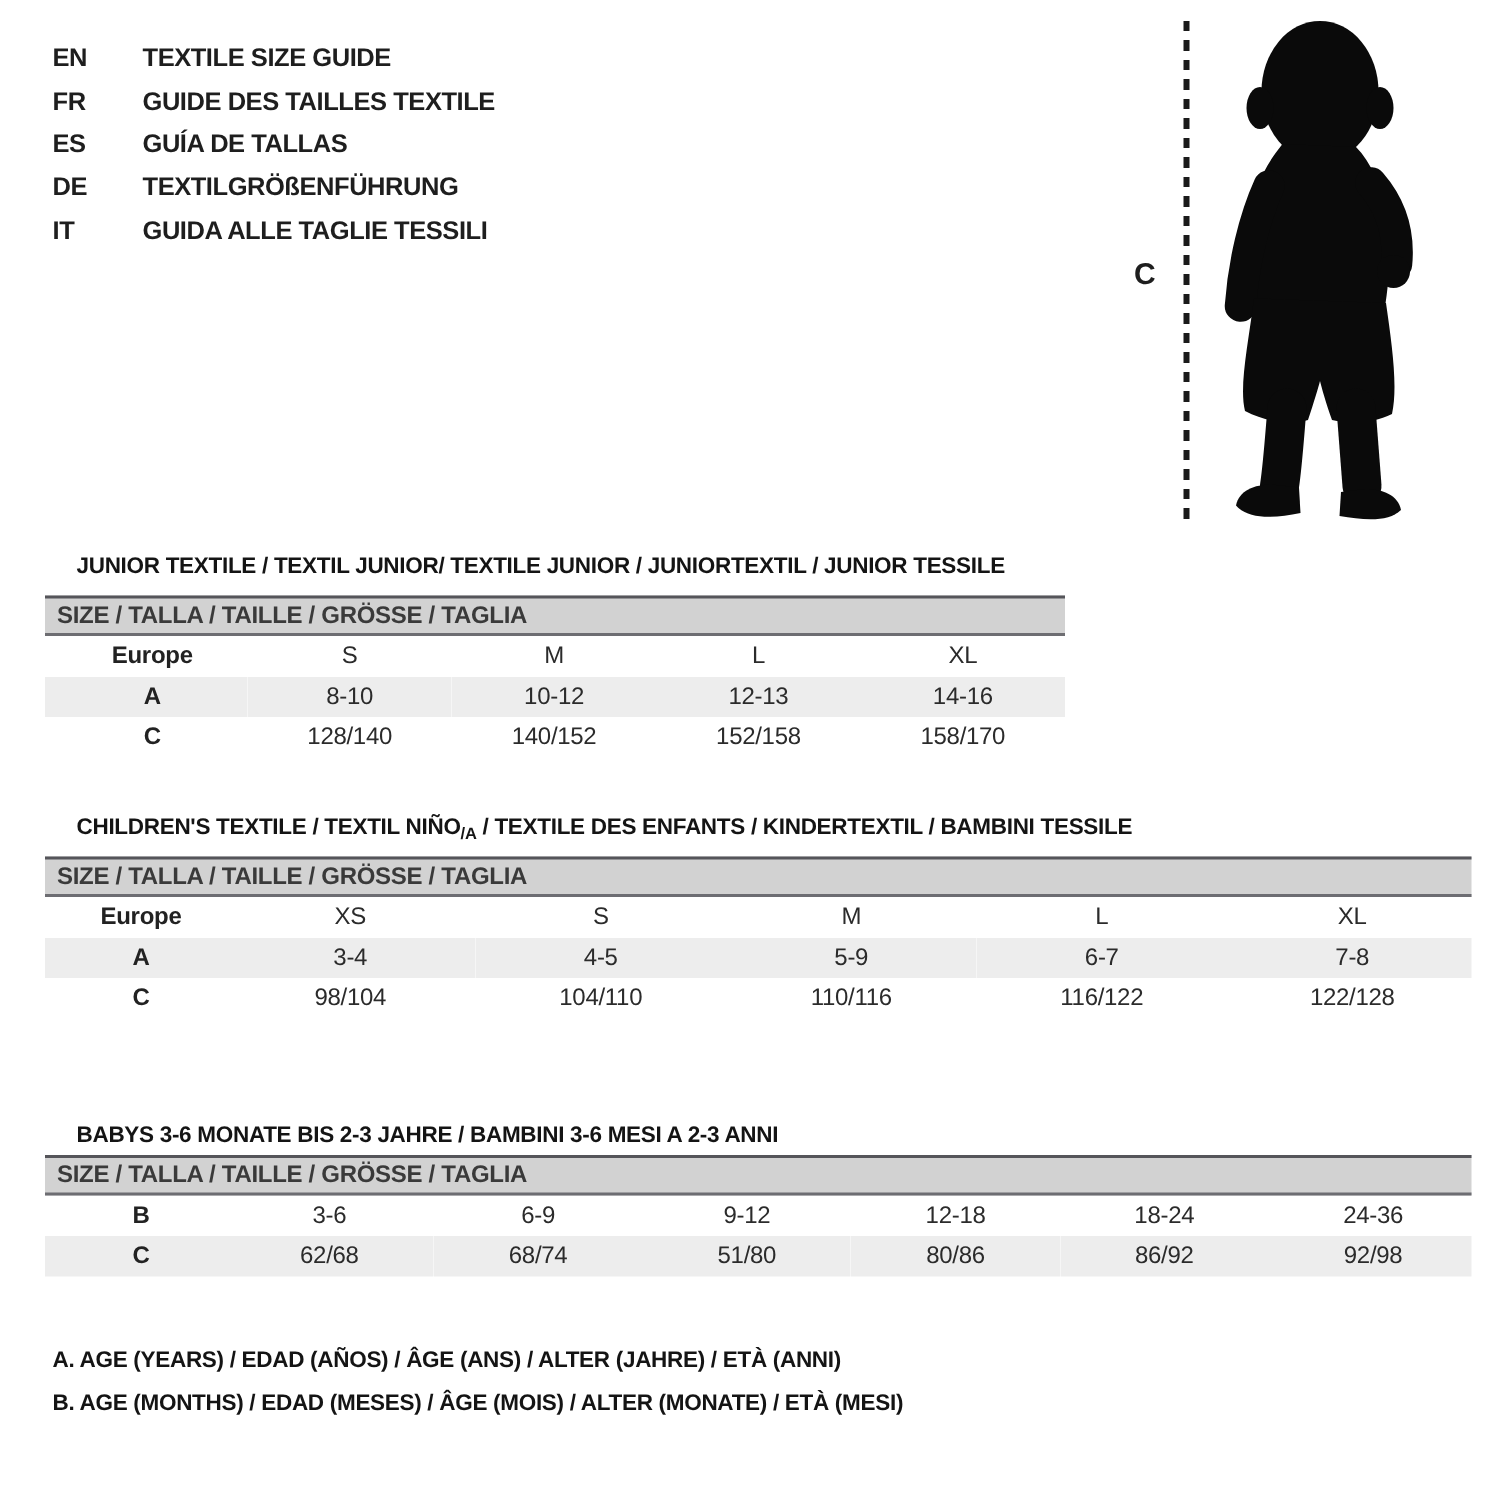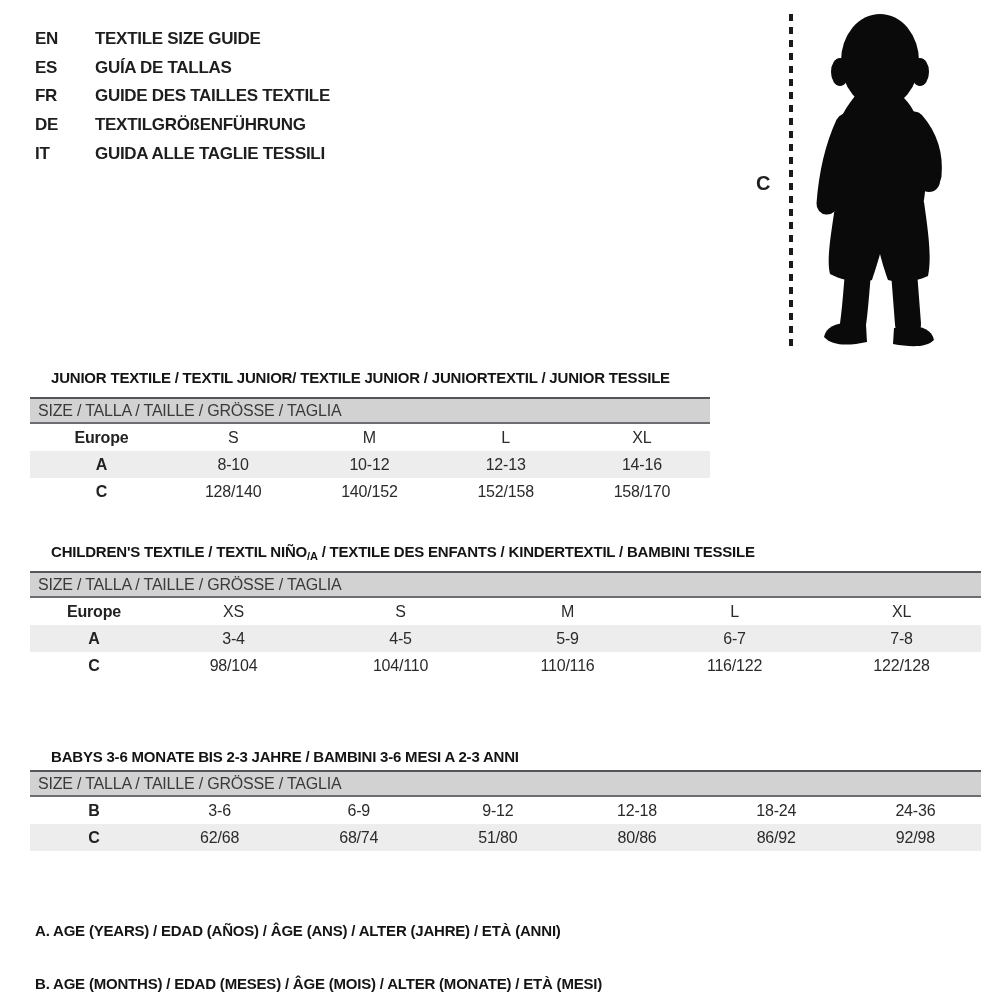--- a/index.html
+++ b/index.html
@@ -27,51 +27,51 @@
     position:absolute; left:35px; margin:16px; font-size:15px; font-weight:700;
     letter-spacing:-0.2px; line-height:28px; color:#141414;
   }
   .tbl-title .sub { font-size:11px; vertical-align:-3px; }
 
   
   .tbl { position:absolute; left:30px; }
   .band {
     height:23px; background:#d2d2d2; border-top:2px solid #55555a; border-bottom:2px solid #6d6d72;
     display:flex; align-items:center; padding-left:8px;
-    font-size:16px; font-weight:400; letter-spacing:-0.2px; color:#3a3a3a;
+    font-size:16px; font-weight:700; letter-spacing:-0.2px; color:#3a3a3a;
   }
   table { width:100%; border-collapse:collapse; table-layout:fixed; }
   td {
     height:27px; padding:0; text-align:center; font-size:16px; font-weight:400;
     letter-spacing:-0.2px; color:#2b2b2b; overflow:hidden; white-space:nowrap;
   }
   td.lbl { text-align:center; padding-left:8px; font-weight:700; color:#222; }
   tr.shade { background:#ededed; }
 
   
   .notes { position:absolute; left:35px; top:893px; }
-  .note { font-size:15px; font-weight:700; letter-spacing:-0.2px; line-height:28.6px; color:#141414;margin-top:24px; }
+  .note { font-size:15px; font-weight:700; letter-spacing:-0.2px; line-height:28.6px; color:#141414; }
 </style>
 </head>
 <body>
 
 <div class="page">
 
   <div class="lang-list">
     <div class="lang-row">
       <span class="lang-code">EN</span>
       <span class="lang-label">TEXTILE SIZE GUIDE</span>
     </div>
     <div class="lang-row">
+      <span class="lang-code">FR</span>
+      <span class="lang-label">GUIDE DES TAILLES TEXTILE</span>
+    </div>
+    <div class="lang-row">
       <span class="lang-code">ES</span>
       <span class="lang-label">GUÍA DE TALLAS</span>
-    </div>
-    <div class="lang-row">
-      <span class="lang-code">FR</span>
-      <span class="lang-label">GUIDE DES TAILLES TEXTILE</span>
     </div>
     <div class="lang-row">
       <span class="lang-code">DE</span>
       <span class="lang-label">TEXTILGRÖßENFÜHRUNG</span>
     </div>
     <div class="lang-row">
       <span class="lang-code">IT</span>
       <span class="lang-label">GUIDA ALLE TAGLIE TESSILI</span>
     </div>
   </div>

